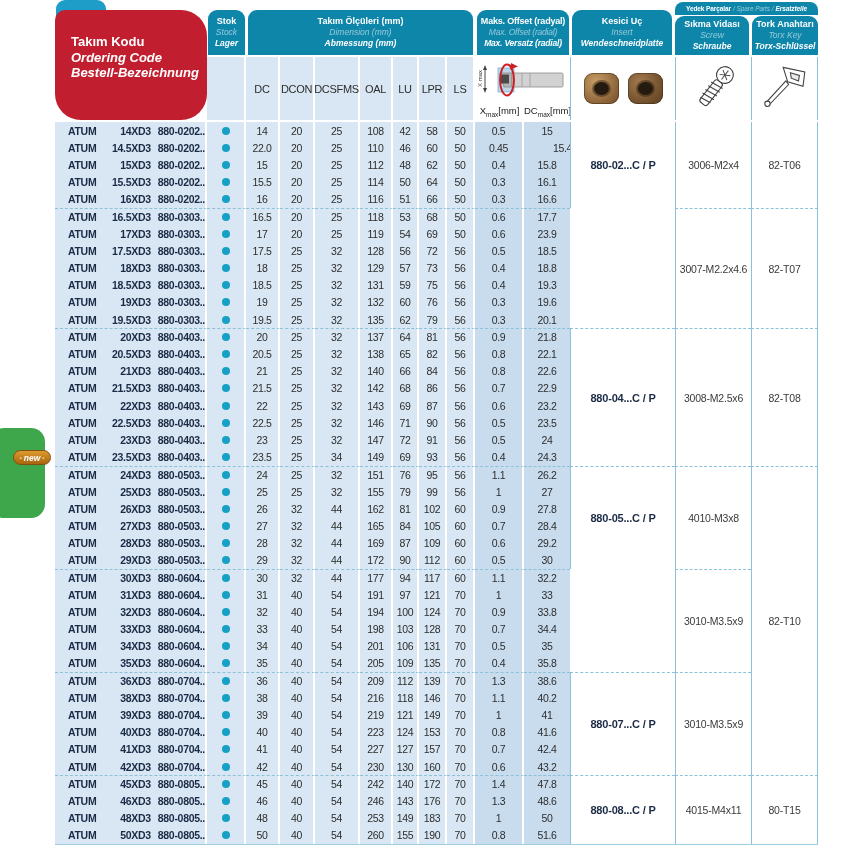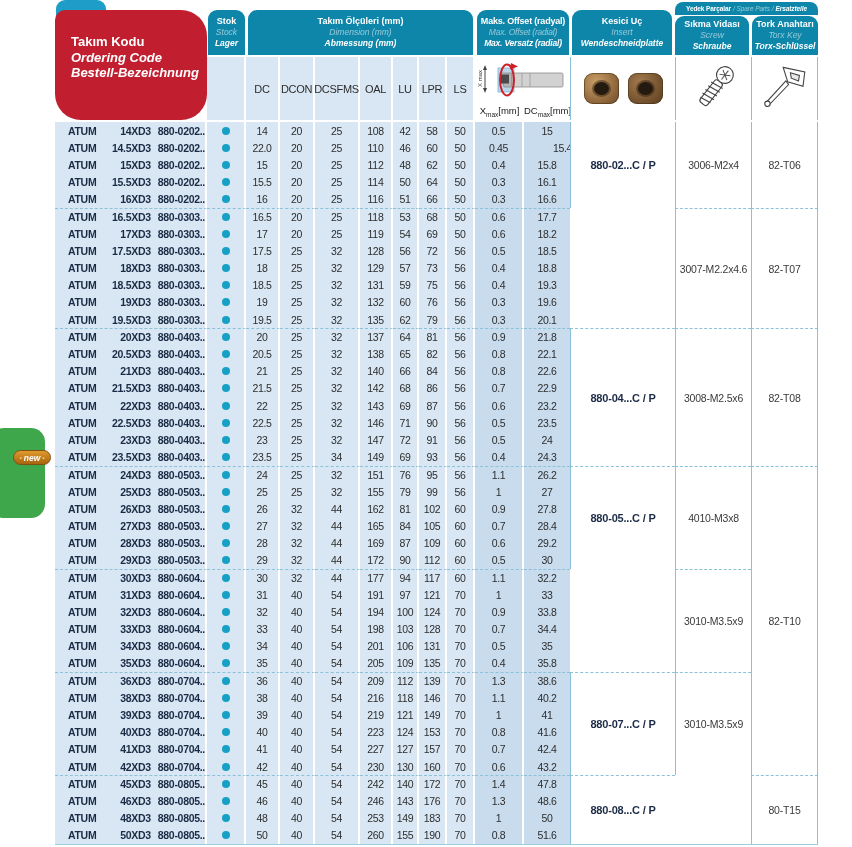--- a/index.html
+++ b/index.html
@@ -336,21 +336,21 @@
           <span class="dot"></span>
         </div>
         <div class="c num bgA" style="grid-area: 7 / 3;">17</div>
         <div class="c num bgA" style="grid-area: 7 / 4;">20</div>
         <div class="c num bgA" style="grid-area: 7 / 5;">25</div>
         <div class="c num bgA" style="grid-area: 7 / 6;">119</div>
         <div class="c num bgA" style="grid-area: 7 / 7;">54</div>
         <div class="c num bgA" style="grid-area: 7 / 8;">69</div>
         <div class="c num bgA" style="grid-area: 7 / 9;">50</div>
         <div class="c num bgB" style="grid-area: 7 / 10;">0.6</div>
-        <div class="c num bgB noR" style="grid-area: 7 / 11;">18.2</div>
+        <div class="c num bgB noR" style="grid-area: 7 / 11;">23.9</div>
         <div class="c code bgA" style="grid-area: 8 / 1;">
           <span class="t1">ATUM</span>
           <span class="t2">17.5XD3</span>
           <span class="t3">880-0303..</span>
         </div>
         <div class="c bgA" style="grid-area: 8 / 2;">
           <span class="dot"></span>
         </div>
         <div class="c num bgA" style="grid-area: 8 / 3;">17.5</div>
         <div class="c num bgA" style="grid-area: 8 / 4;">25</div>
@@ -941,20 +941,21 @@
         <div class="c num bgA" style="grid-area: 42 / 3;">50</div>
         <div class="c num bgA" style="grid-area: 42 / 4;">40</div>
         <div class="c num bgA" style="grid-area: 42 / 5;">54</div>
         <div class="c num bgA" style="grid-area: 42 / 6;">260</div>
         <div class="c num bgA" style="grid-area: 42 / 7;">155</div>
         <div class="c num bgA" style="grid-area: 42 / 8;">190</div>
         <div class="c num bgA" style="grid-area: 42 / 9;">70</div>
         <div class="c num bgB" style="grid-area: 42 / 10;">0.8</div>
         <div class="c num bgB noR" style="grid-area: 42 / 11;">51.6</div>
         <div class="c merge insert vl gt" style="grid-area: 39 / 12 / span 4;">880-08...C / P</div>
+        <div class="c merge part vl gt" style="grid-area: 39 / 13 / span 4;">4015-M4x11</div>
         <div class="c merge part vl vr" style="grid-area: 1 / 14 / span 5;">82-T06</div>
         <div class="c merge part vl vr gt" style="grid-area: 6 / 14 / span 7;">82-T07</div>
         <div class="c merge part vl vr gt" style="grid-area: 13 / 14 / span 8;">82-T08</div>
         <div class="c merge part vl vr gt" style="grid-area: 21 / 14 / span 18;">82-T10</div>
         <div class="c merge part vl vr gt" style="grid-area: 39 / 14 / span 4;">80-T15</div>
       </div>
   </div>
 </div>
 
 </body></html>

